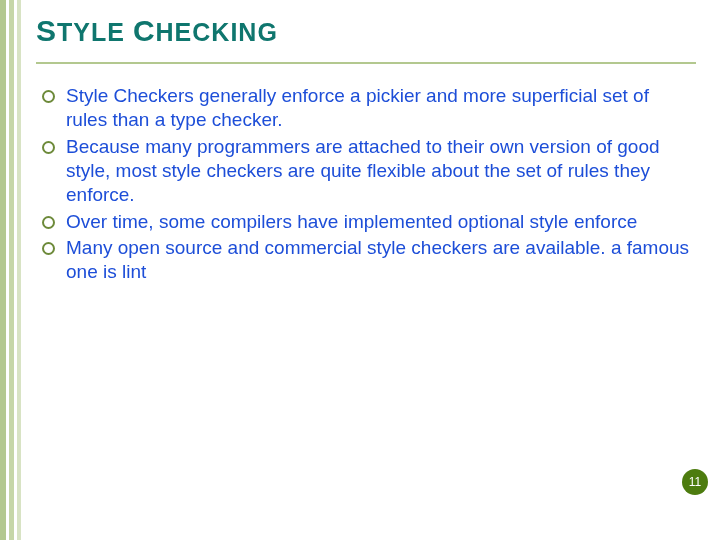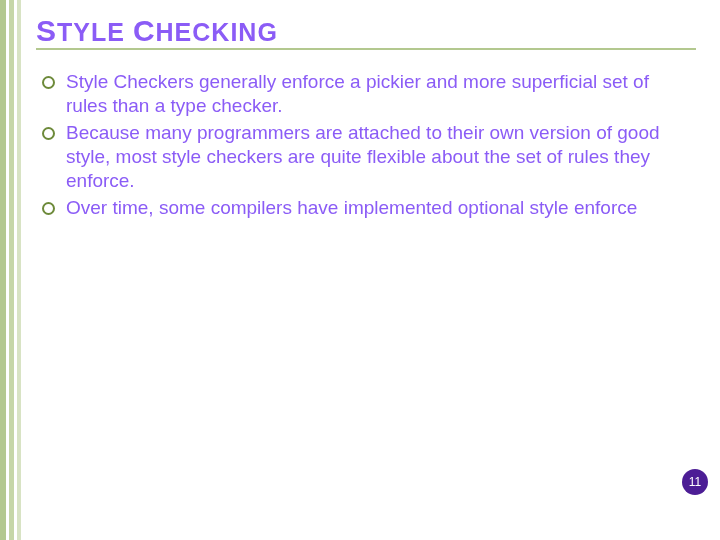--- a/index.html
+++ b/index.html
@@ -29,24 +29,25 @@
   .bar3 { width: 4px; background: #d8e3c4; }
 
   .content {
     position: absolute;
     left: 36px;
     right: 30px;
     top: 14px;
   }
 
   .title {
-    color: #8b5cf6;
+    color: #0f766e;
     font-size: 25px;
     font-weight: bold;
     letter-spacing: 1px;
+    margin-bottom: 14px;
     text-transform: uppercase;
   }
   .title .cap {
     font-size: 30px;
   }
 
   .underline {
     border-bottom: 2px solid #b3c88f;
     margin-bottom: 20px;
     width: 660px;
@@ -54,21 +55,21 @@
 
   ul.bullets {
     list-style: none;
     padding-left: 0;
   }
   ul.bullets > li {
     position: relative;
     padding-left: 30px;
     font-size: 19px;
     line-height: 1.28;
-    color: #8b5cf6;
+    color: #1d4ed8;
     margin-bottom: 2px;
   }
   ul.bullets > li::before {
     content: "";
     position: absolute;
     left: 6px;
     top: 6px;
     width: 9px;
     height: 9px;
     border: 2px solid #6d8a3a;
@@ -76,21 +77,21 @@
     background: transparent;
   }
 
   .page-num {
     position: absolute;
     right: 12px;
     bottom: 45px;
     width: 26px;
     height: 26px;
     border-radius: 50%;
-    background: #4c1d95;
+    background: #4d7c0f;
     color: #fff;
     font-size: 12px;
     display: flex;
     align-items: center;
     justify-content: center;
   }
 </style>
 </head>
 <body>
 
@@ -106,18 +107,19 @@
   <div class="title">
     <span class="cap">S</span><span>TYLE</span>
     <span class="cap">C</span><span>HECKING</span>
   </div>
   <div class="underline"></div>
 
   <ul class="bullets">
     <li>Style Checkers generally enforce a pickier and more superficial set of rules than a type checker.</li>
     <li>Because many programmers are attached to their own version of good style, most style checkers are quite flexible about the set of rules they enforce.</li>
     <li>Over time, some compilers have implemented optional style enforce</li>
+    <li>Many open source and commercial style checkers are available. a famous one is lint</li>
   </ul>
 </div>
 
 <div class="page-num">
   <span>11</span>
 </div>
 
 </body></html>

